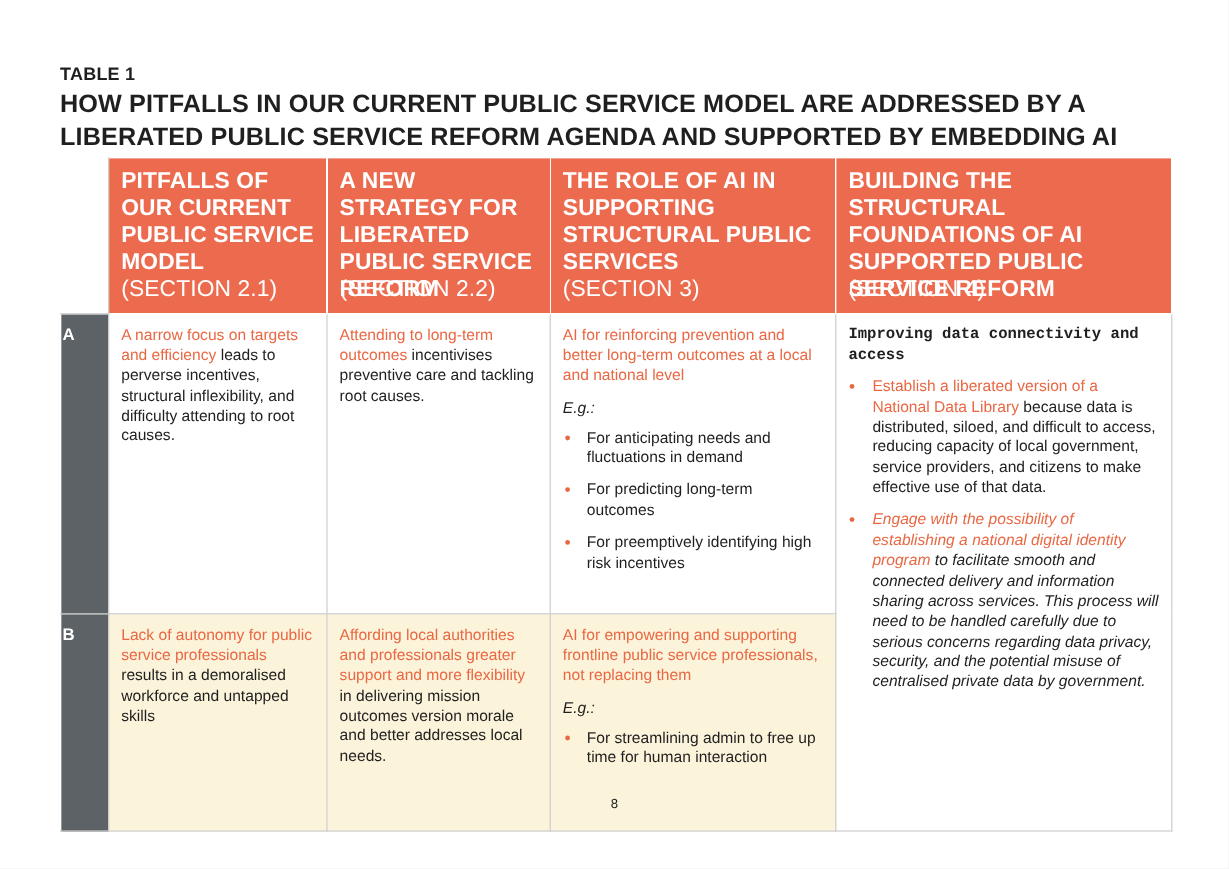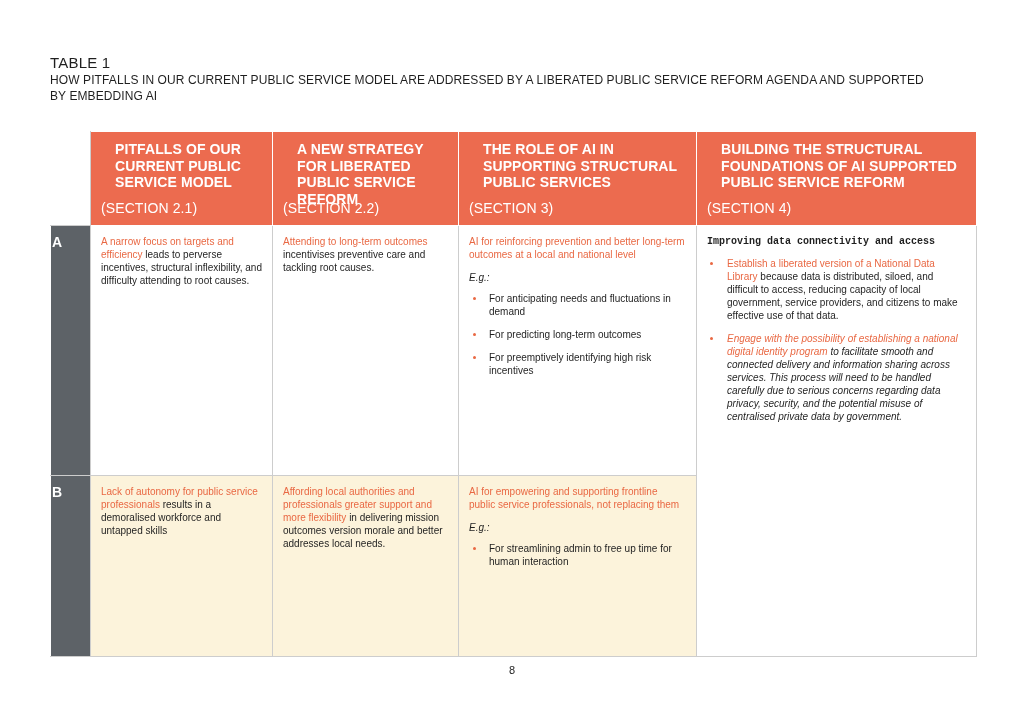--- a/index.html
+++ b/index.html
@@ -16,28 +16,29 @@
 
   
   .caption-block {
     position: absolute;
     left: 50px;
     top: 54px;
     width: 890px;
   }
   .table-label {
     font-size: 15px;
-    font-weight: normal;
+    font-weight: bold;
     letter-spacing: 0.2px;
     margin-bottom: 2px;
   }
   .table-caption {
-    font-size: 12px;
+    font-size: 21px;
     line-height: 1.32;
     letter-spacing: 0.1px;
+    font-weight: bold;
   }
 
   
   table.t {
     position: absolute;
     left: 50px;
     top: 131px;
     width: 926px;
     border-collapse: collapse;
     table-layout: fixed;
@@ -46,24 +47,24 @@
     vertical-align: top;
     text-align: left;
   }
 
   
   tr.head-row { height: 94px; }
   th.hcell {
     position: relative;
     background: var(--header-bg, #EC6B4F);
     color: #ffffff;
-    font-size: 14px;
+    font-size: 19px;
     font-weight: bold;
     line-height: 1.18;
-    padding: 9px 10px 8px 24px;
+    padding: 9px 10px 8px 10px;
     border: 1px solid #ffffff;
     letter-spacing: 0.1px;
   }
   th.corner {
     background: #ffffff;
     border: 1px solid var(--border, #CDCDCD);
     border-top-color: #fff;
     border-left-color: #fff;
   }
   .hsection {
@@ -74,21 +75,21 @@
   }
 
   
   tr.row-a { height: 250px; }
   tr.row-b { height: 181px; }
 
   td.cell {
     background: #ffffff;
     border: 1px solid var(--border, #CDCDCD);
     padding: 9px 10px 8px 10px;
-    font-size: 10px;
+    font-size: 13px;
     line-height: 1.3;
   }
   tr.row-b td.cream { background: var(--row-b-bg, #FCF3DB); }
 
   td.label-cell {
     background: var(--row-label-bg, #5D6267);
     border: 1px solid var(--border, #CDCDCD);
     border-left-color: #fff;
     color: #ffffff;
     font-size: 14px;

